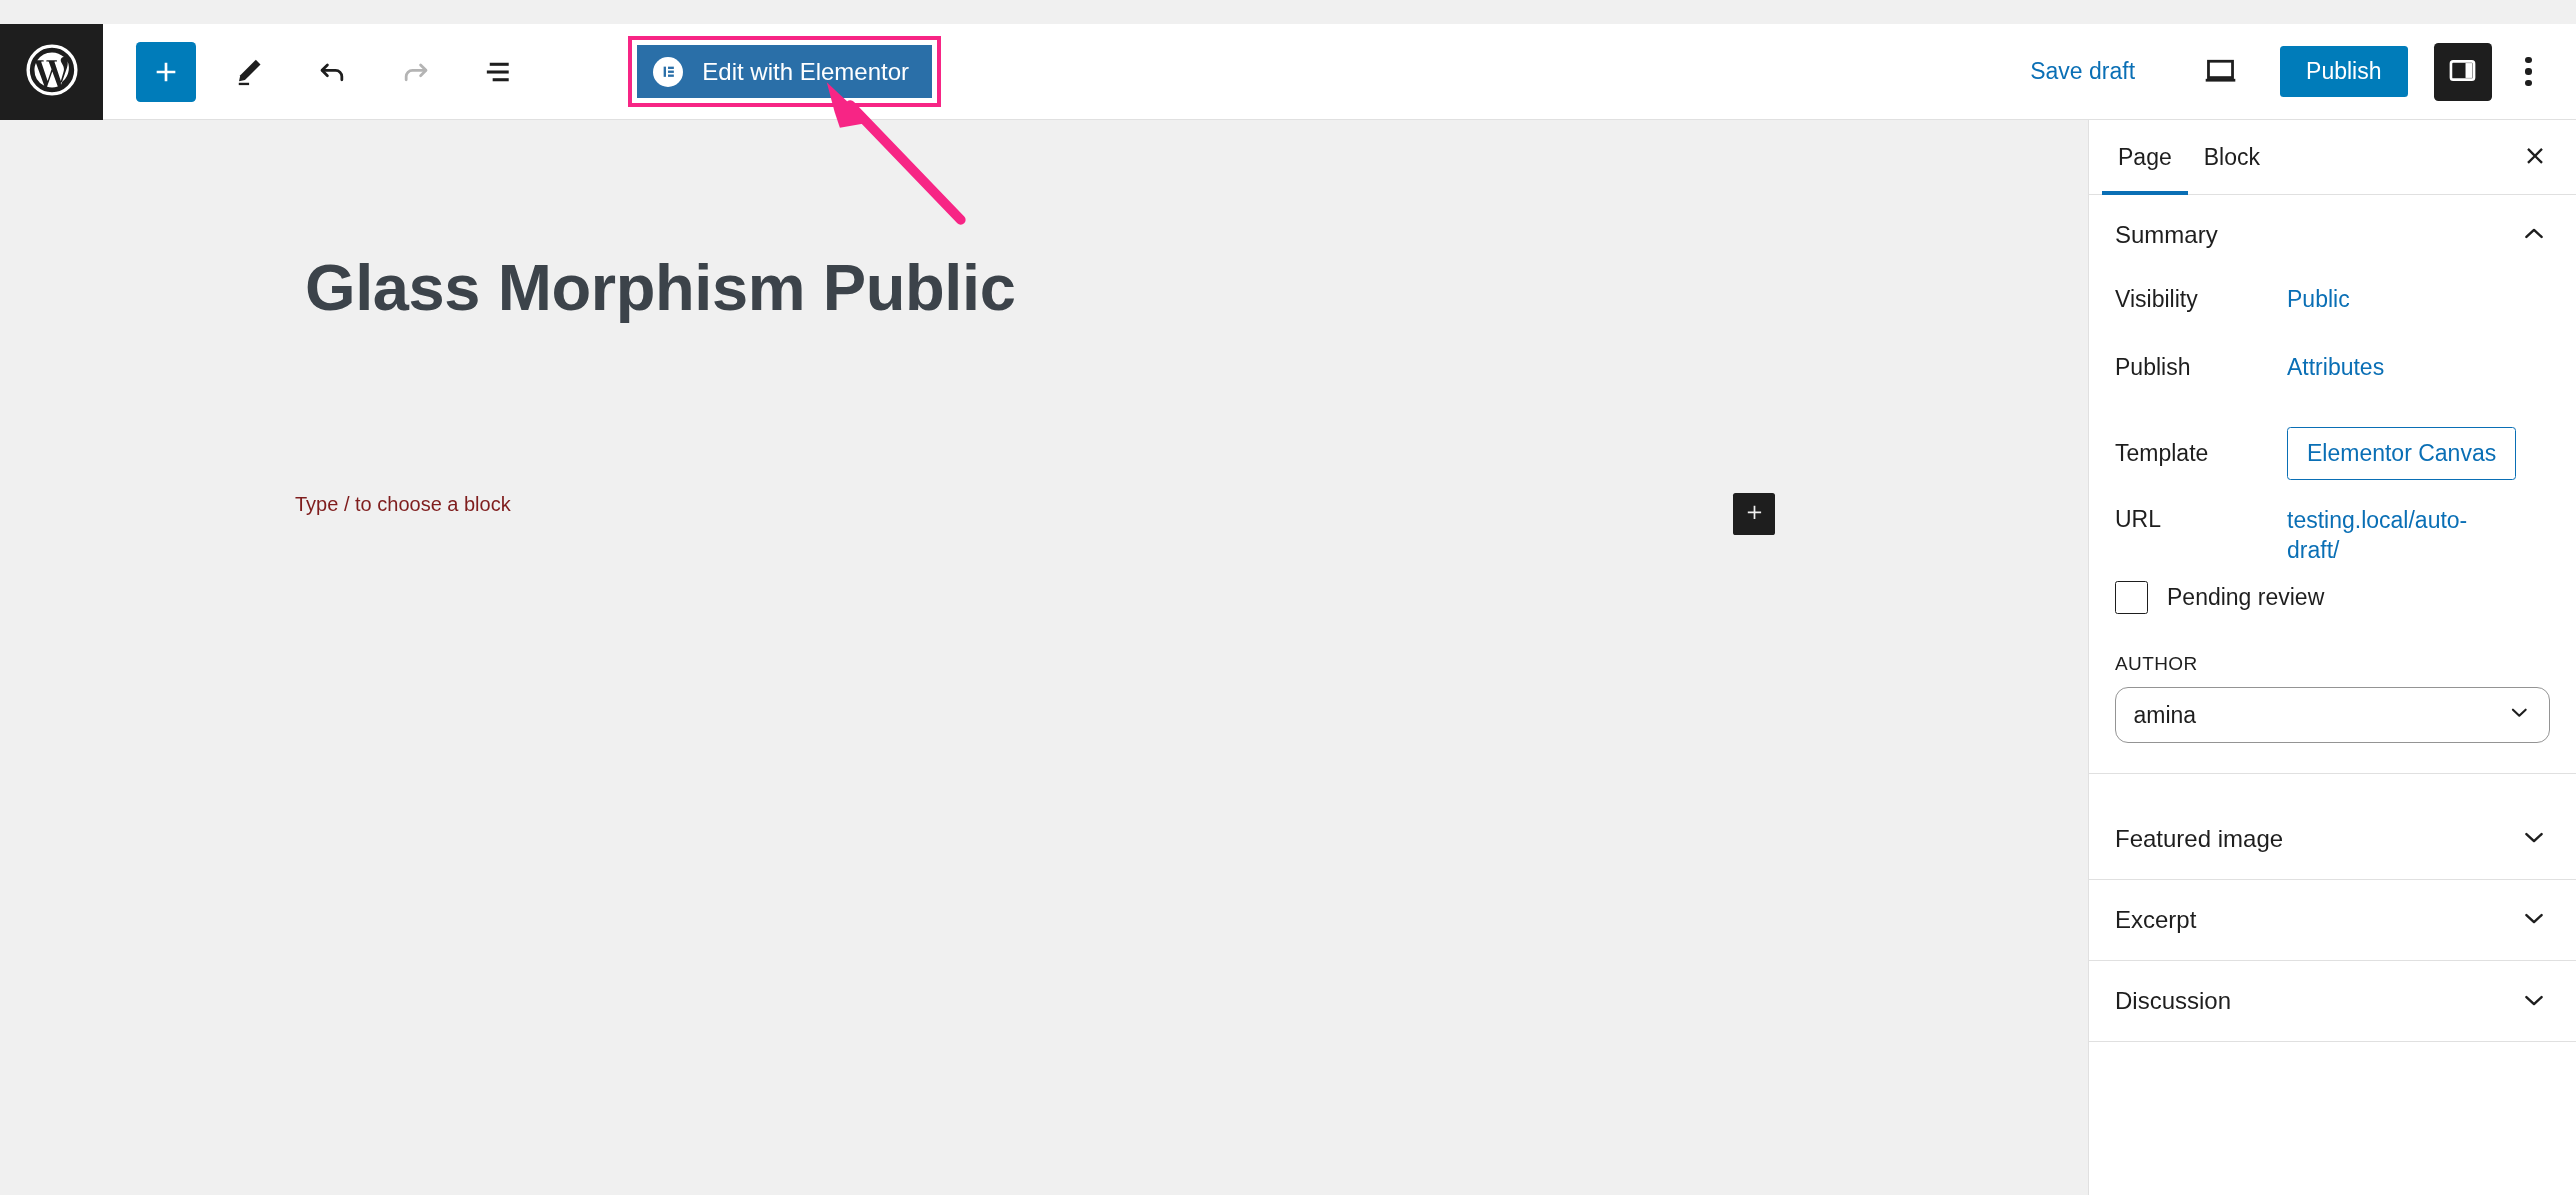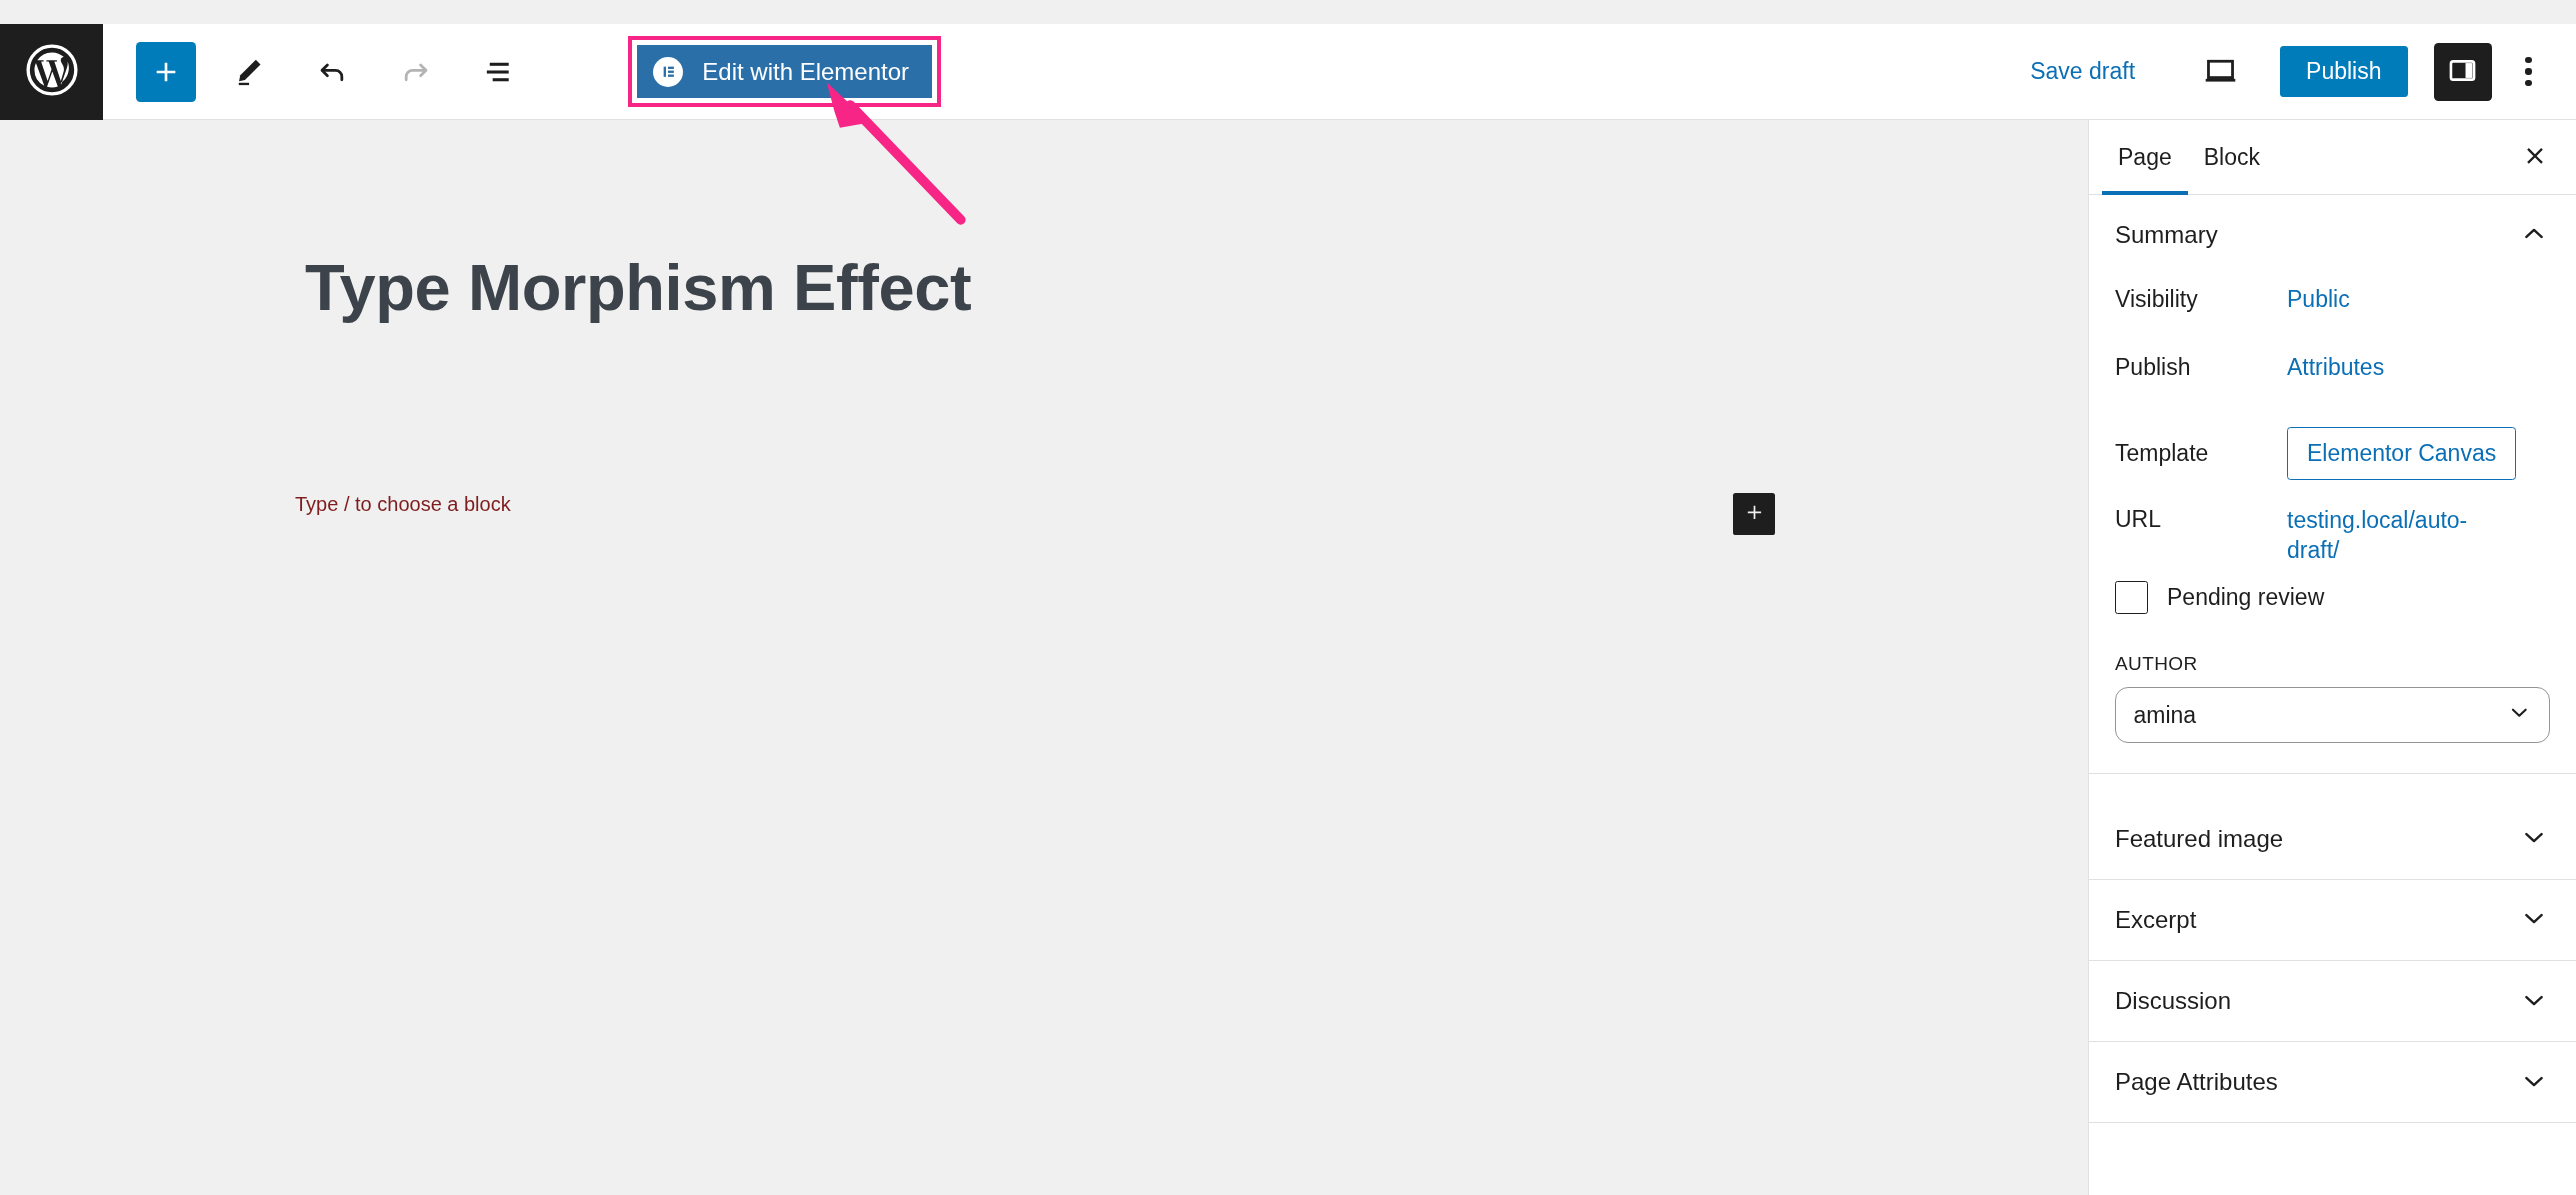--- a/index.html
+++ b/index.html
@@ -325,21 +325,21 @@
         <span class="dots-col">
           <span class="dot"></span>
             <span class="dot"></span>
             <span class="dot"></span>
         </span>
       </button>
     </div>
   </div>
 
   <div class="canvas">
-    <div class="post-title">Type Morphism Effect</div>
+    <div class="post-title">Glass Morphism Public</div>
     <div class="block-placeholder">Type / to choose a block</div>
     <button class="inserter-btn">
       <span>
         <svg width="23" height="23" viewBox="0 0 24 24">
           <path d="M11.1 5h1.8v6h6v1.8h-6v6h-1.8v-6H5V11h6.1V5z" fill="#f0f0f0"></path>
         </svg>
       </span>
     </button>
   </div>
 
@@ -438,26 +438,16 @@
       <div class="panel-head">
         <span class="panel-title">Discussion</span>
         <span>
           <svg width="28" height="28" viewBox="0 0 24 24" fill="none">
             <path d="M5.5 9.5 12 15.5l6.5-6" stroke="#1e1e1e" stroke-width="2.1" stroke-linecap="round" stroke-linejoin="round"></path>
           </svg>
         </span>
       </div>
     </div>
 
-    <div class="panel">
-      <div class="panel-head">
-        <span class="panel-title">Page Attributes</span>
-        <span>
-          <svg width="28" height="28" viewBox="0 0 24 24" fill="none">
-            <path d="M5.5 9.5 12 15.5l6.5-6" stroke="#1e1e1e" stroke-width="2.1" stroke-linecap="round" stroke-linejoin="round"></path>
-          </svg>
-        </span>
-      </div>
-    </div>
 
   </div>
 </div>
 
 
 </body></html>

